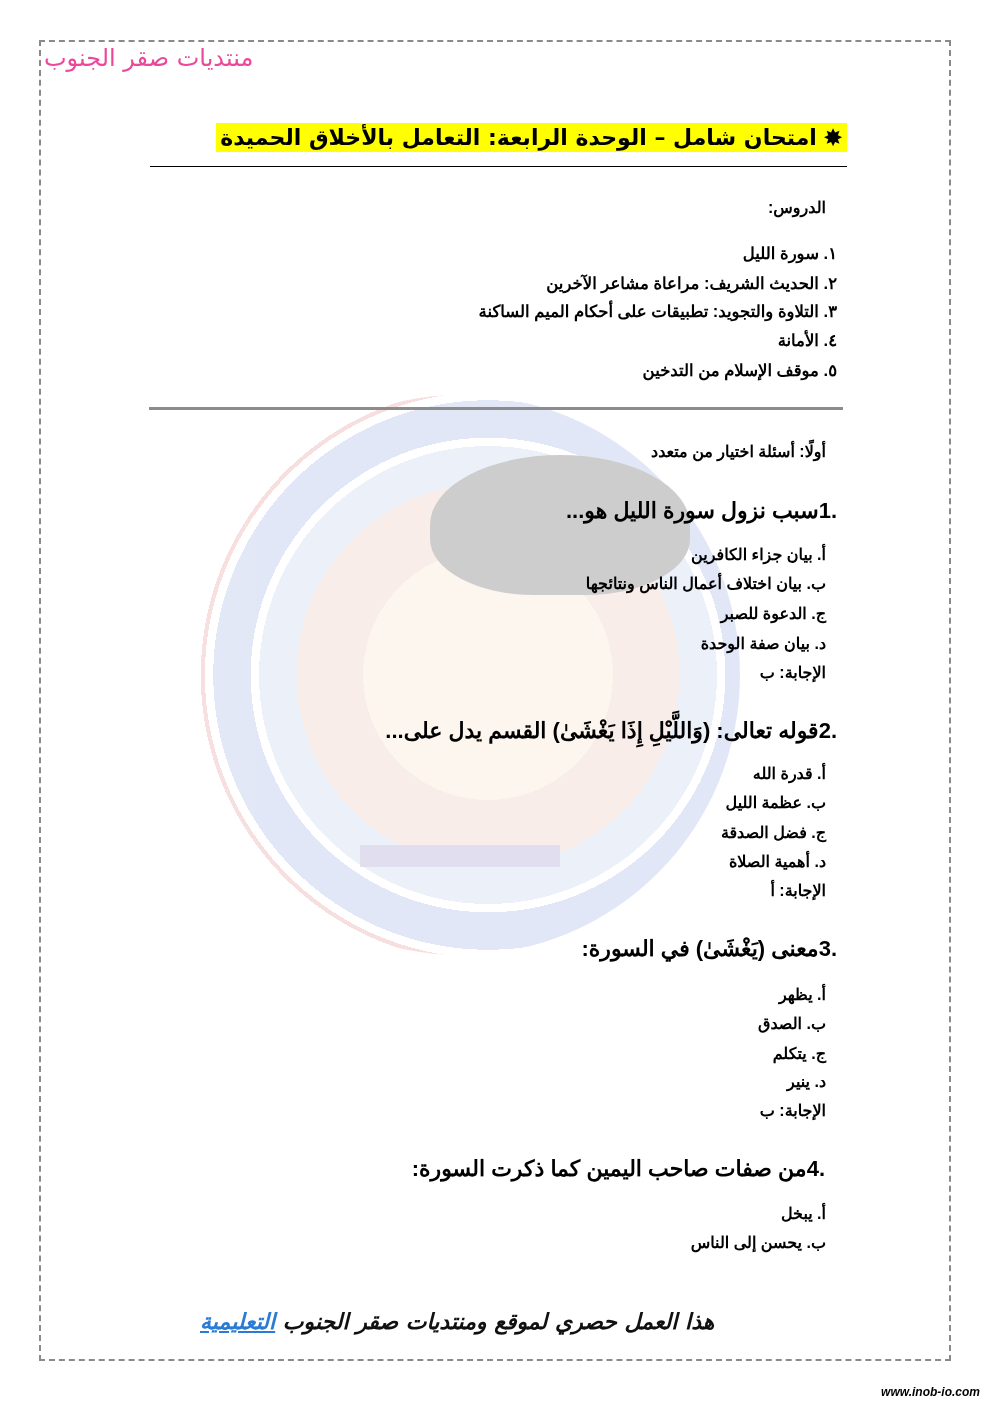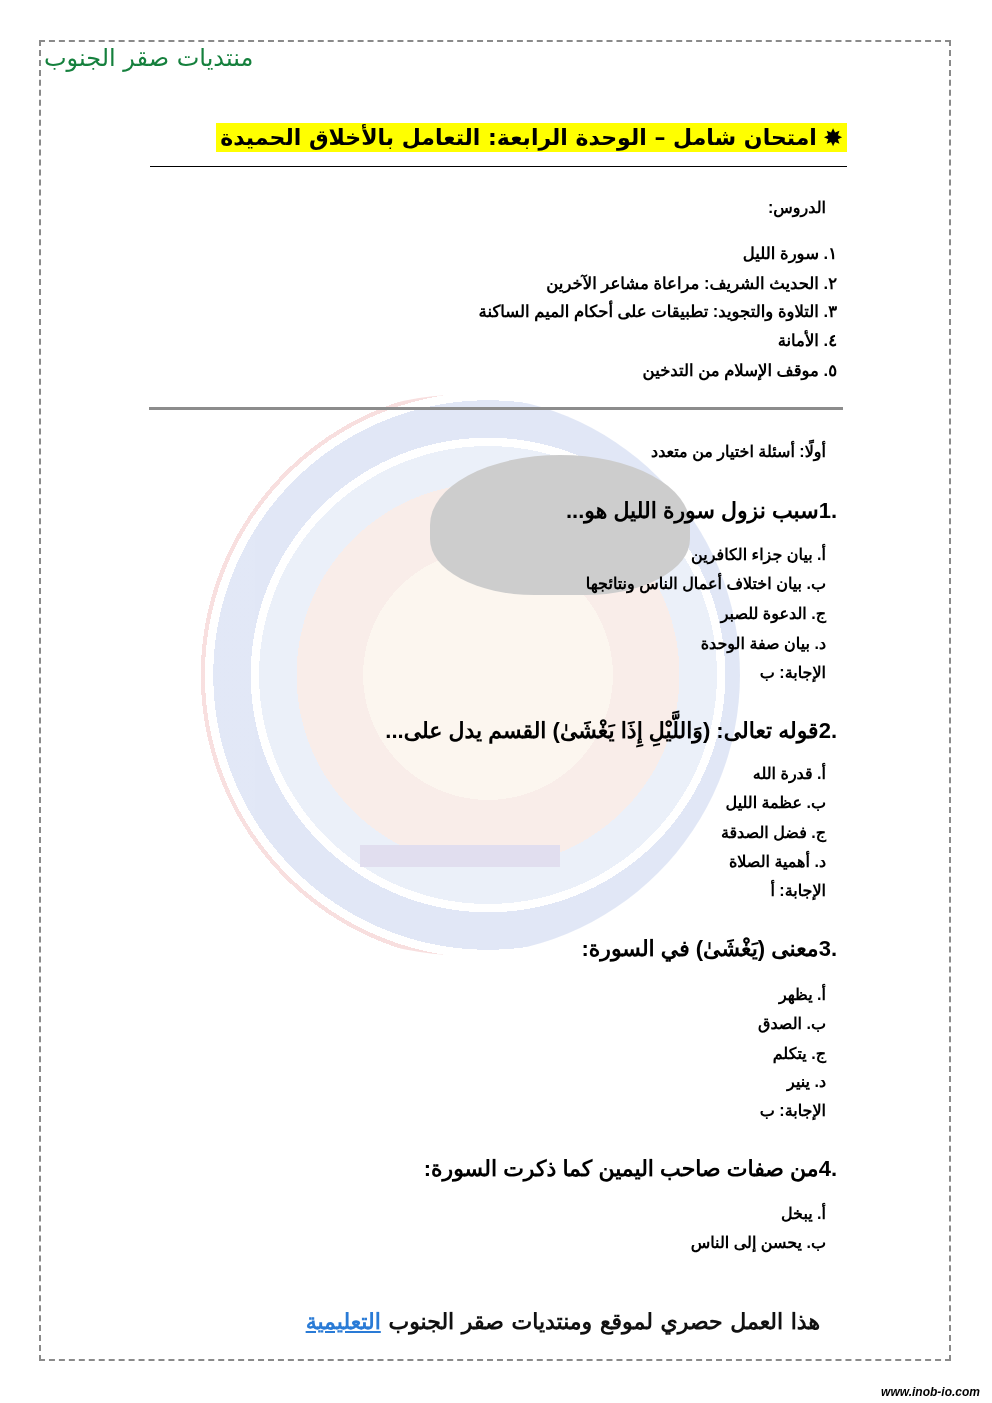--- a/index.html
+++ b/index.html
@@ -17,21 +17,21 @@
       background: radial-gradient(circle at 55% 50%, #f2d8b8 0 30%, #e8b0a0 30% 46%, #a9c0e8 46% 55%, #ffffff 55% 57%, #7b96d8 57% 66%, #ffffff 66% 68%, #e07070 68% 69%, transparent 69%);
     }
     .watermark .beret {
       position: absolute; left: 250px; top: 60px; width: 260px; height: 140px;
       background: #222; border-radius: 50% 50% 40% 40%;
     }
     .watermark .band {
       position: absolute; left: 180px; top: 450px; width: 200px; height: 22px; background: #7a6fb8;
     }
     .site-name {
-      position: absolute; left: 44px; top: 44px; font-size: 24px; color: #15803d;
+      position: absolute; left: 44px; top: 44px; font-size: 24px; color: #ec4899;
       direction: rtl; font-family: "DejaVu Sans", sans-serif;
     }
     .title-wrap {
       position: absolute; left: 150px; top: 120px; width: 697px; height: 46px;
       border-bottom: 1.5px solid #000; direction: rtl;
     }
     .title {
       position: absolute; right: 0; top: 3px; background: #ffff00; padding: 2px 4px;
       font-size: 22px; font-weight: bold; color: #000; white-space: nowrap;
       display: flex; align-items: center; gap: 6px;
@@ -42,22 +42,22 @@
       font-family: "Liberation Sans", sans-serif; font-weight: bold; color: #000;
     }
     .line { position: absolute; right: 17px; white-space: nowrap; font-size: 16px; }
     .lessons-label { top: 198px; }
     .lesson { font-size: 16.5px; right: 6px; }
     .divider {
       position: absolute; left: 149px; top: 407px; width: 694px; height: 3px; background: #8c8c8c;
     }
     .q { font-size: 22px; }
     .footer-note {
-      position: absolute; left: 200px; top: 1308px; width: 620px; direction: rtl; text-align: right;
-      font-size: 22px; font-weight: bold; color: #111;
+      position: absolute; left: 200px; top: 1308px; width: 620px; direction: rtl; text-align: left;
+      font-size: 22px; font-weight: bold; font-style: italic; color: #111;
       font-family: "DejaVu Serif", serif; white-space: nowrap;
     }
     .footer-note .link { color: #2a7bd6; text-decoration: underline; }
     .website {
       position: absolute; right: 12px; top: 1385px; font-size: 12px; font-weight: bold;
       font-style: italic; color: #000; font-family: "Liberation Sans", sans-serif; text-align: right;
     }
   </style>
 </head>
 <body>
@@ -102,21 +102,21 @@
   <div class="line" style="top:852px">د. أهمية الصلاة</div>
   <div class="line" style="top:881px">الإجابة: أ</div>
 
   <div class="line q" style="top:936px; right:6px">.3معنى (يَغْشَىٰ) في السورة:</div>
   <div class="line" style="top:985px">أ. يظهر</div>
   <div class="line" style="top:1014px">ب. الصدق</div>
   <div class="line" style="top:1044px">ج. يتكلم</div>
   <div class="line" style="top:1072px">د. ينير</div>
   <div class="line" style="top:1101px">الإجابة: ب</div>
 
-  <div class="line q" style="top:1156px; right:6px">.4من صفات صاحب اليمين كما ذكرت السورة:</div>
+  <div class="line q" style="top:1156px; right:18px">.4من صفات صاحب اليمين كما ذكرت السورة:</div>
   <div class="line" style="top:1204px">أ. يبخل</div>
   <div class="line" style="top:1233px">ب. يحسن إلى الناس</div>
 </div>
 
 <div class="divider"></div>
 
 <div class="footer-note">
   <span>هذا العمل حصري لموقع ومنتديات صقر الجنوب</span>
   <span class="link">التعليمية</span>
 </div>

